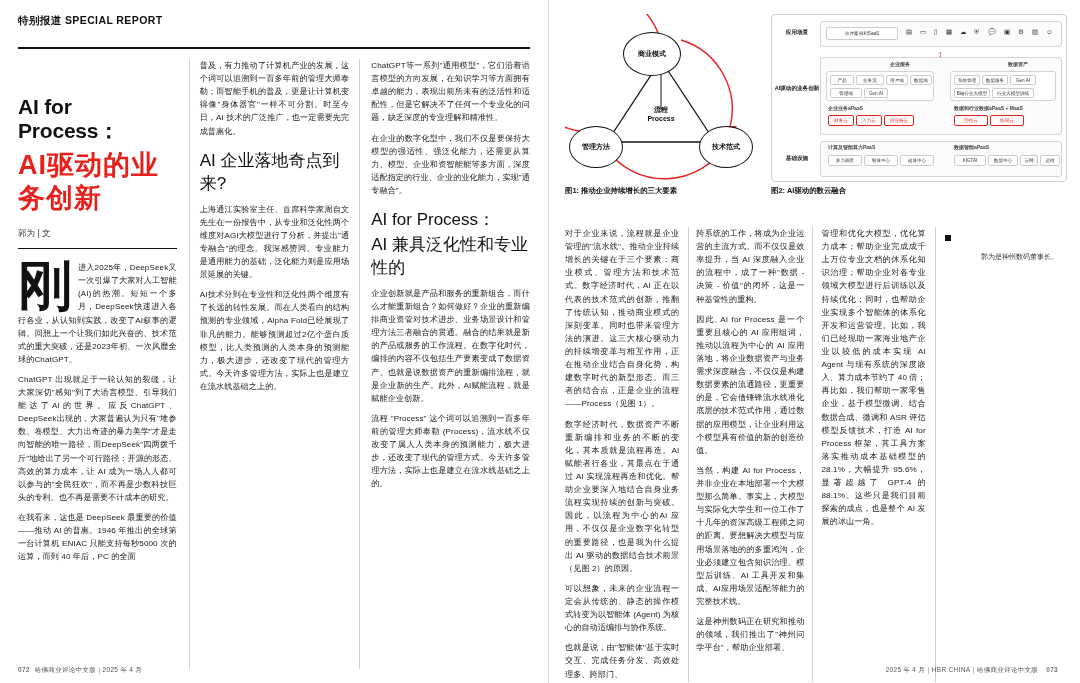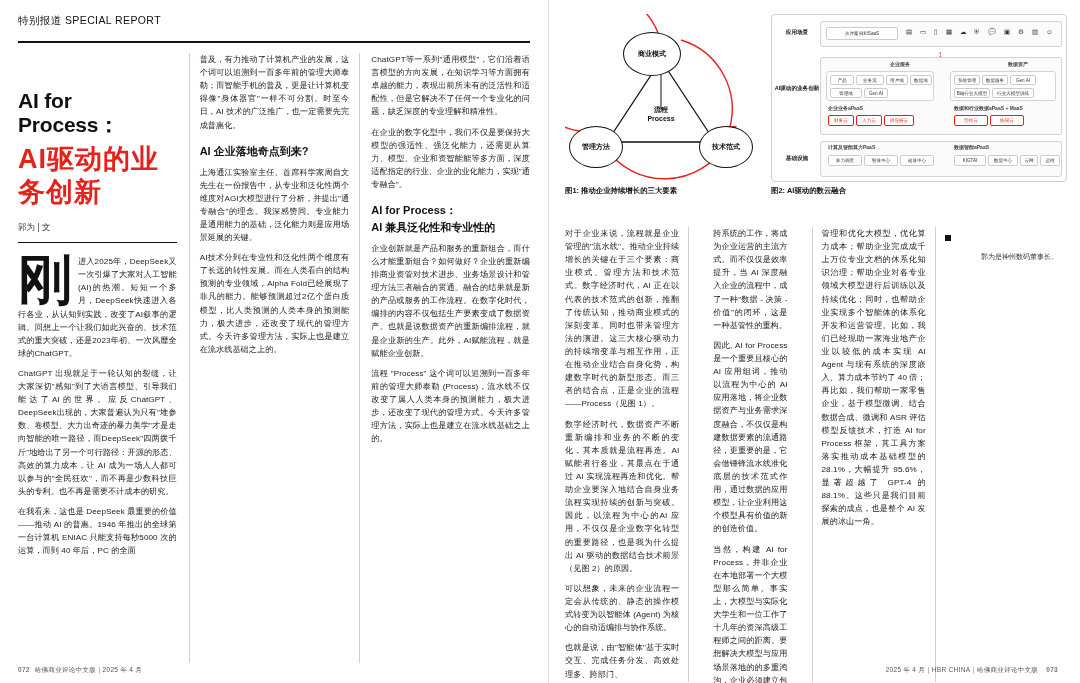--- a/index.html
+++ b/index.html
@@ -35,23 +35,23 @@
     padding: 14px 22px 10px 16px;
     border-left: 1px solid #d8d8d8;
   }
 
   
   .section-head {
     display: flex;
     align-items: baseline;
     gap: 6px;
     font-size: 10.5px;
-    font-weight: normal;
+    font-weight: bold;
     letter-spacing: .4px;
-    padding-bottom: 13px;
+    padding-bottom: 19px;
   }
   .rule-thick {
     border-top: 2.2px solid #111;
     margin-bottom: 10px;
   }
   .cols {
     display: flex;
     gap: 0;
     height: 610px;
   }
@@ -101,22 +101,22 @@
   }
   p.body {
     font-size: 8.1px;
     line-height: 1.62;
     text-align: justify;
     margin: 0 0 7px 0;
     color: #1a1a1a;
     letter-spacing: .1px;
   }
   h3.sub {
-    font-size: 11px;
-    font-weight: bold;
+    font-size: 17px;
+    font-weight: normal;
     margin: 12px 0 7px 0;
     line-height: 1.35;
   }
   .footer {
     position: absolute;
     bottom: 8px;
     font-size: 6.5px;
     color: #555;
     letter-spacing: .3px;
   }
@@ -232,21 +232,21 @@
   .rcols {
     display: flex;
     height: 455px;
     margin-top: 8px;
   }
   .rcol {
     width: 25%;
     box-sizing: border-box;
   }
   .rcol-1 { padding-right: 9px; }
-  .rcol-2 { padding: 0 24px; border-left: 1px solid #cfcfcf; }
+  .rcol-2 { padding: 0 7px; border-left: 1px solid #cfcfcf; }
   .rcol-3 { padding: 0 9px; border-left: 1px solid #cfcfcf; }
   .rcol-4 { padding-left: 9px; border-left: 1px solid #cfcfcf; }
 
   .endmark {
     display: inline-block;
     width: 6px;
     height: 6px;
     background: #111;
     margin-top: 5px;
   }

